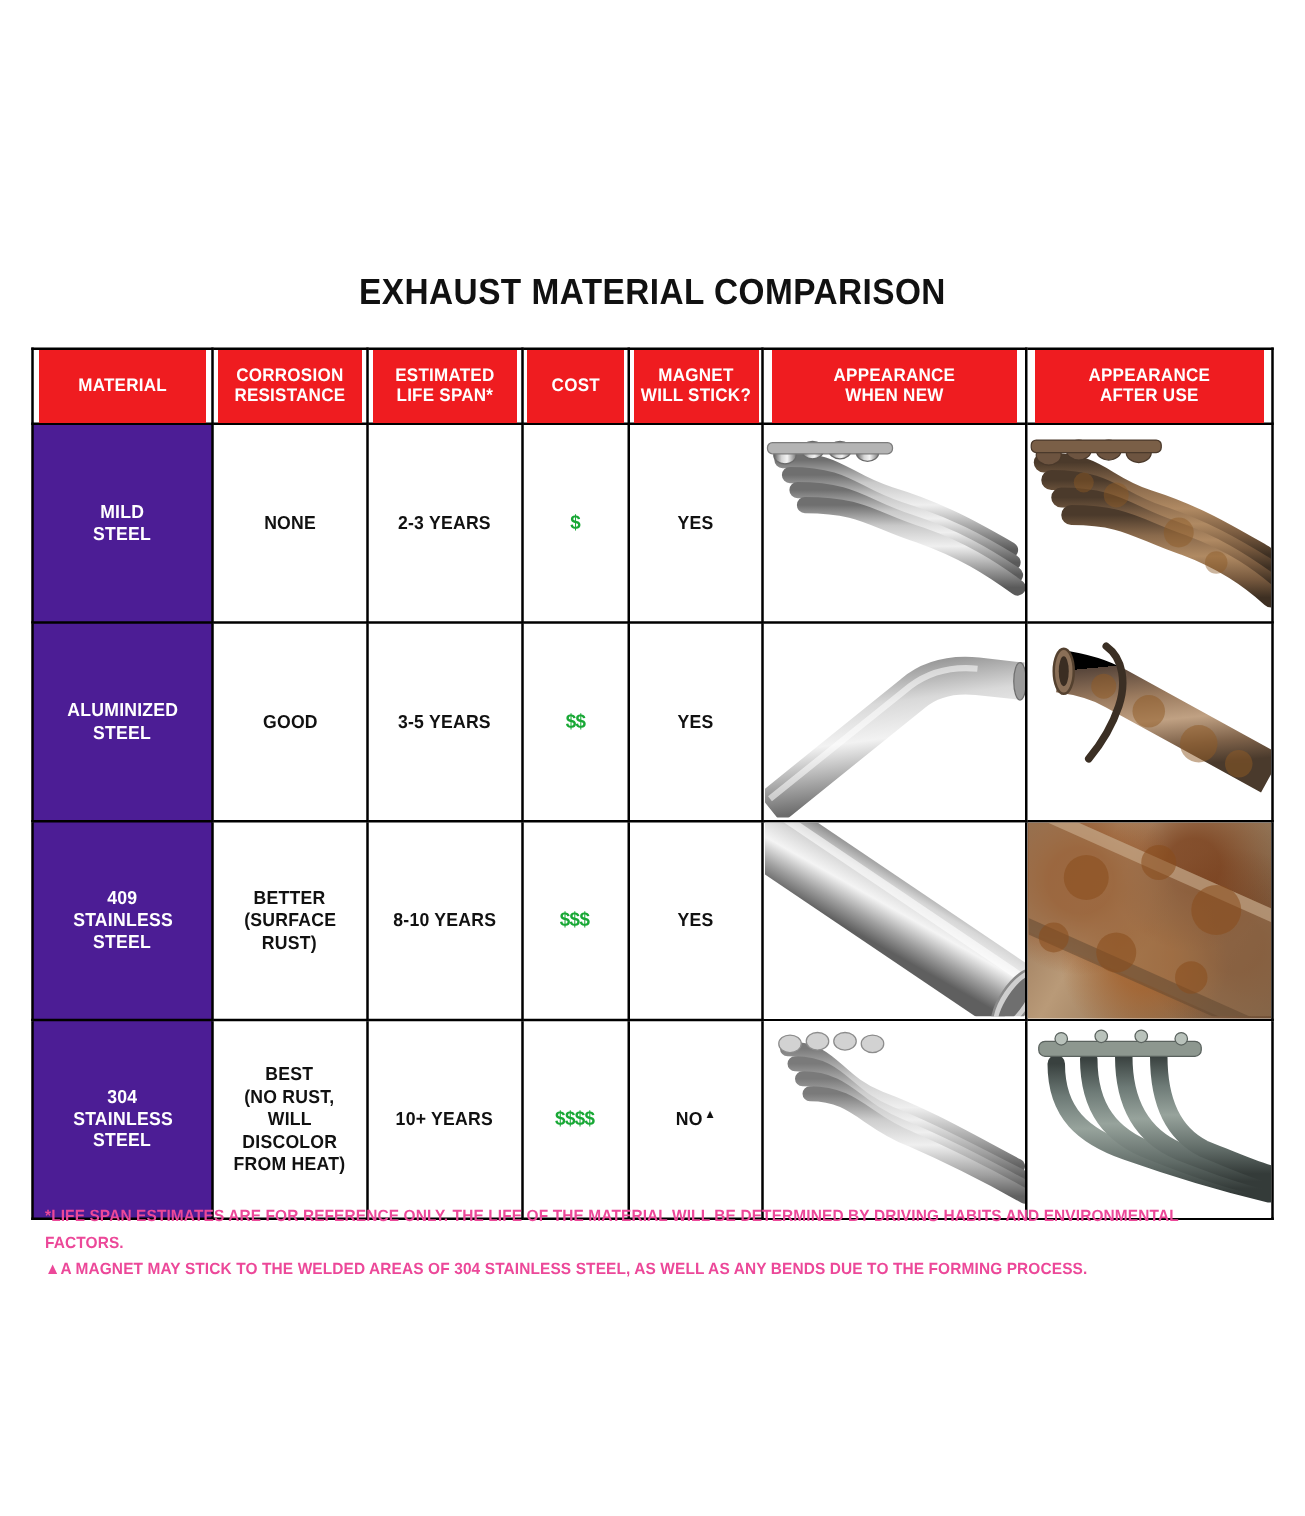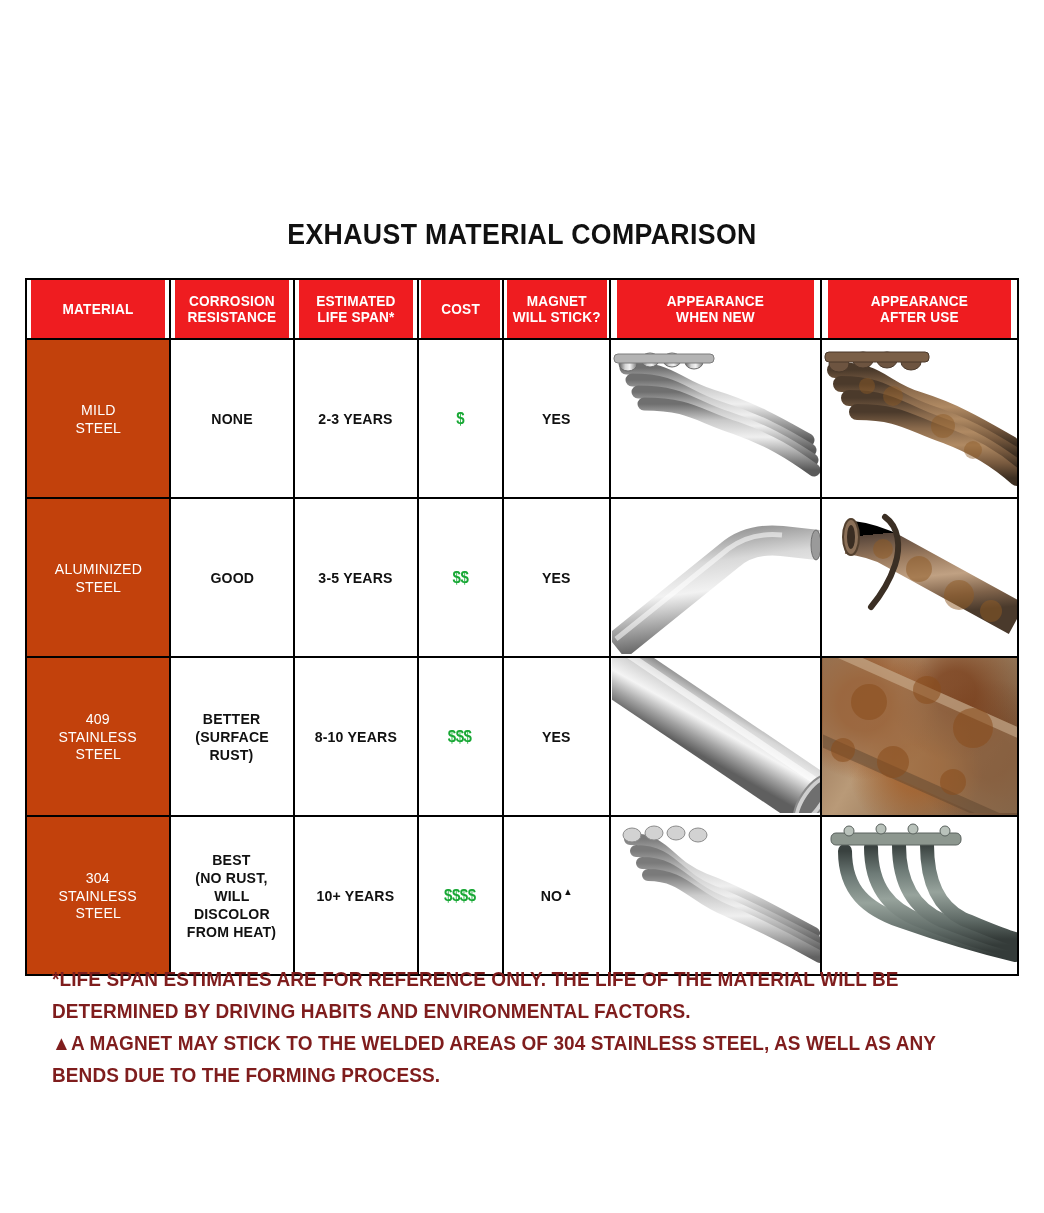--- a/index.html
+++ b/index.html
@@ -63,24 +63,24 @@
   .c-corrosion { width: 122px; }
   .c-life      { width: 122px; }
   .c-cost      { width: 84px; }
   .c-magnet    { width: 106px; }
   .c-new       { width: 208px; }
   .c-used      { width: 194px; }
 
   tbody tr { height: 159px; }
 
   td.material {
-    background: #c2410c;
+    background: #4c1d95;
     color: #fff;
     font-size: 15px;
-    font-weight: normal;
+    font-weight: bold;
     line-height: 1.18;
     letter-spacing: 0.2px;
     transform: none;
     margin-top: 24px;
   }
   td.material span { display: inline-block; transform: scaleX(0.94); }
   td.cell {
     font-size: 15px;
     font-weight: bold;
     line-height: 1.2;
@@ -103,27 +103,27 @@
     background:
       radial-gradient(circle at 22% 30%, rgba(150,78,30,0.85) 0 14%, rgba(150,78,30,0) 40%),
       radial-gradient(circle at 68% 22%, rgba(120,60,25,0.75) 0 12%, rgba(120,60,25,0) 38%),
       radial-gradient(circle at 48% 70%, rgba(165,95,40,0.7) 0 16%, rgba(165,95,40,0) 45%),
       radial-gradient(circle at 85% 62%, rgba(110,55,22,0.6) 0 12%, rgba(110,55,22,0) 40%),
       linear-gradient(120deg, #8d6a4d 0%, #b99a78 35%, #9a7a5a 60%, #6f543c 100%);
   }
 
   .footnotes {
     position: absolute;
-    left: 52px;
+    left: 36px;
     top: 963px;
     width: 980px;
-    font-size: 20px;
+    font-size: 13px;
     font-weight: bold;
     line-height: 1.6;
-    color: #7f1d1d;
+    color: #ec4899;
     letter-spacing: 0.1px;
   }
   .footnotes div { transform: scaleX(0.95); transform-origin: left center; }
 </style>
 </head>
 <body>
 
 <div id="page">
 
   <div class="title">EXHAUST MATERIAL COMPARISON</div>

